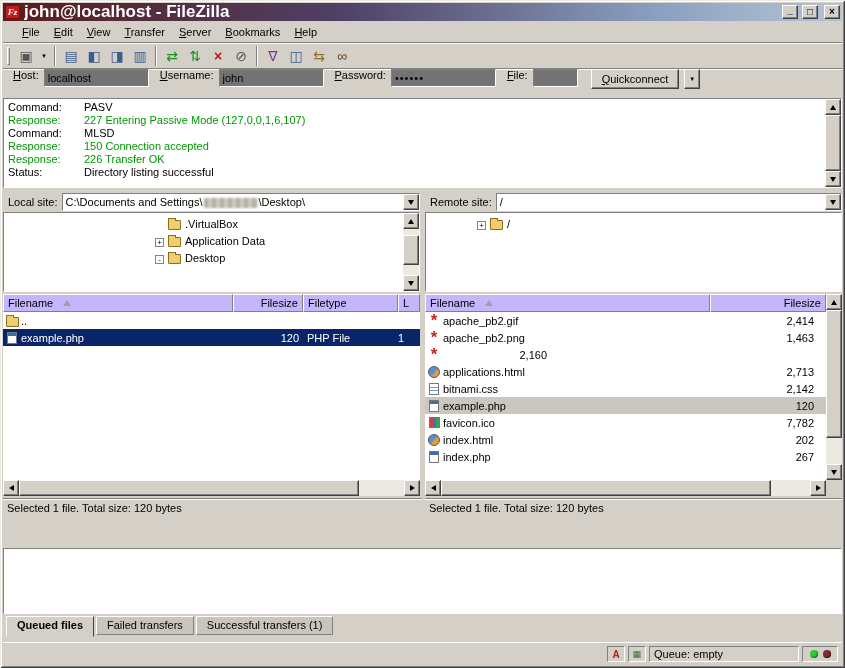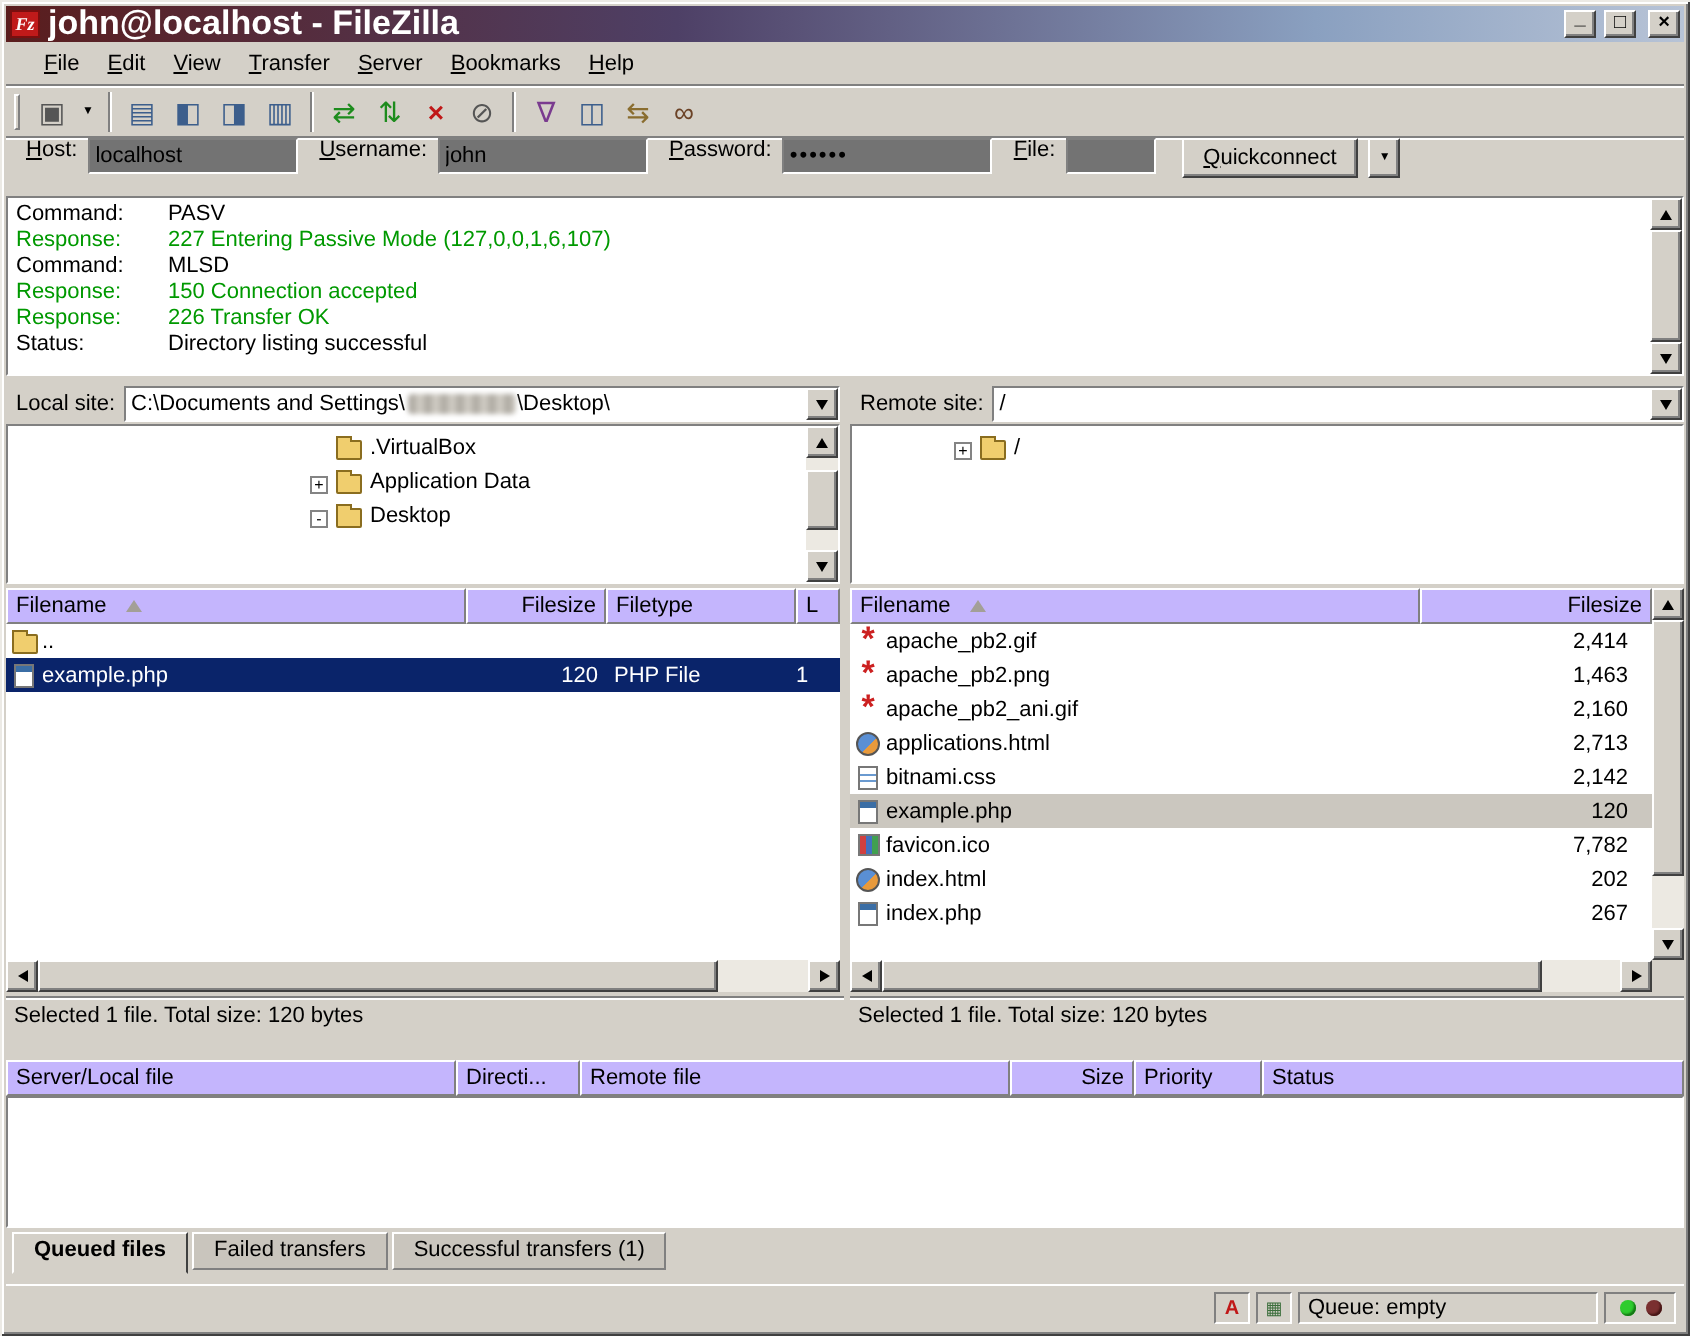--- a/index.html
+++ b/index.html
@@ -372,21 +372,20 @@
       <span class="fic">
           <span class="ic-img"></span>
         </span>
       <span class="rc-name">apache_pb2.png</span>
       <span class="rc-size">1,463</span>
     </div>
     <div class="frow">
       <span class="fic">
           <span class="ic-img"></span>
         </span>
-      <span class="rc-name">apache_pb2_ani.gif</span>
       <span class="rc-size">2,160</span>
     </div>
     <div class="frow">
       <span class="fic">
           <span class="ic-html"></span>
         </span>
       <span class="rc-name">applications.html</span>
       <span class="rc-size">2,713</span>
     </div>
     <div class="frow">
@@ -458,28 +457,20 @@
       </span>
     <span class="sb-btn">
         <span class="tri-right"></span>
       </span>
   </div>
   <div class="corner" id="remote-corner"></div>
 
   <div class="pane-status" id="local-status">Selected 1 file. Total size: 120 bytes</div>
   <div class="pane-status" id="remote-status">Selected 1 file. Total size: 120 bytes</div>
 
-  <div class="queue-header">
-    <span class="hcell qh1">Server/Local file</span>
-    <span class="hcell qh2">Directi...</span>
-    <span class="hcell qh3">Remote file</span>
-    <span class="hcell qh4">Size</span>
-    <span class="hcell qh5">Priority</span>
-    <span class="hcell qh6">Status</span>
-  </div>
   <div class="queue-body"></div>
 
   <div class="tabs">
     <span class="tab active">Queued files</span>
     <span class="tab">Failed transfers</span>
     <span class="tab">Successful transfers (1)</span>
   </div>
 
   <div class="statusbar">
     <span class="sb-icon">

